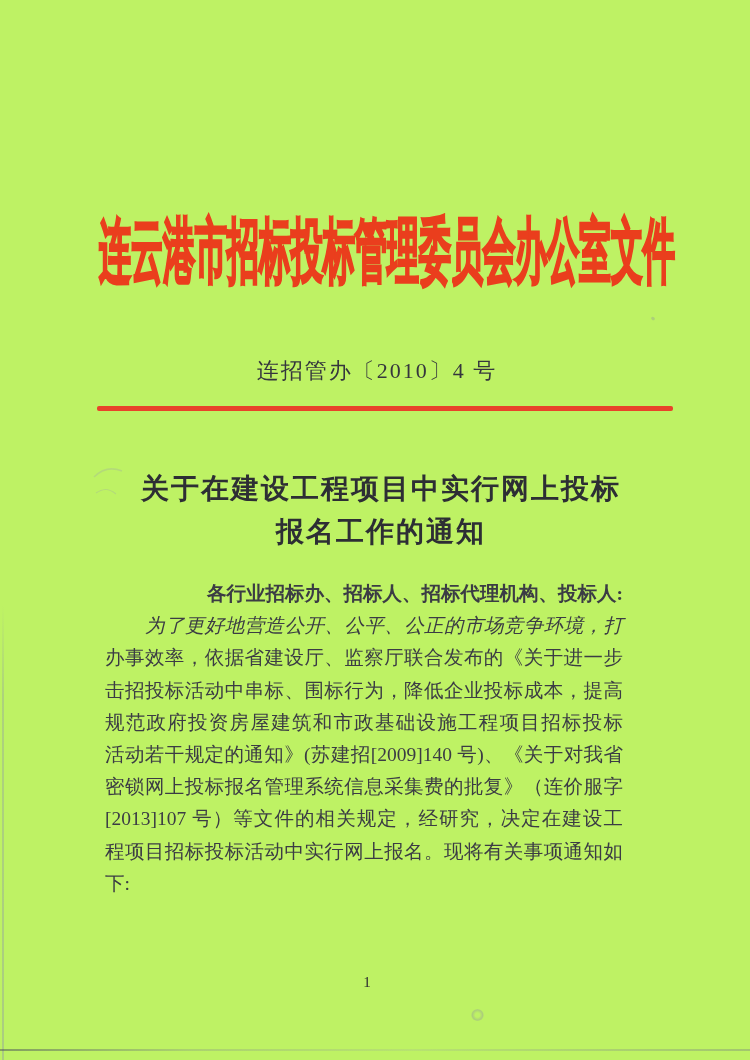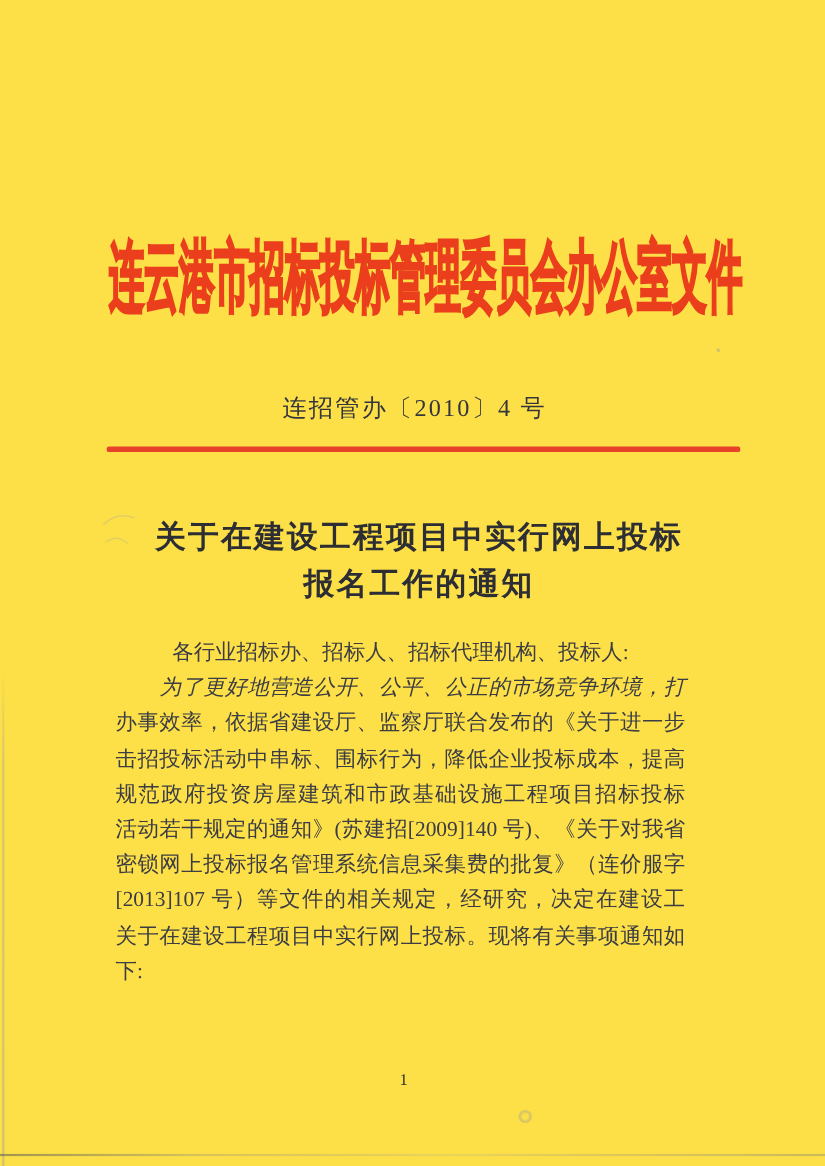--- a/index.html
+++ b/index.html
@@ -4,21 +4,21 @@
 <style>
   html, body { margin: 0; padding: 0; }
   body {
     width: 750px; height: 1060px;
     background: #e9e9ec;
     font-family: "Liberation Serif", "DejaVu Serif", serif;
   }
   .page {
     position: relative;
     width: 750px; height: 1060px;
-    background: #fde047;
+    background: #bef264;
     overflow: hidden;
   }
 
   
   .header-title {
     position: absolute; left: 98px; top: 212px; width: 578px; height: 82px;
     display: flex; align-items: center; justify-content: center;
   }
   .header-title span {
     font-size: 32px; font-weight: 700; white-space: nowrap;
@@ -51,21 +51,21 @@
     line-height: 43px;
     color: #2d2e34;
   }
 
   
   .text-block {
     position: absolute; left: 105px; top: 578px; width: 518px;
     font-size: 19.5px; line-height: 32.2px;
     color: #3b3c44;
   }
-  .salutation { text-align: center; }
+  .salutation { text-align: right; font-weight: bold; }
   .body-line {
     text-align: justify;
     text-align-last: justify;
     text-justify: inter-character;
   }
   .body-line:first-child { text-indent: 40px; font-style: italic; }
   .body-line:last-child { text-align-last: left; }
 
   .page-number {
     position: absolute; left: 0; top: 974px; width: 734px;
@@ -121,21 +121,21 @@
   <div class="text-block">
     <div class="salutation">各行业招标办、招标人、招标代理机构、投标人:</div>
     <div>
         <div class="body-line">为了更好地营造公开、公平、公正的市场竞争环境，打</div>
         <div class="body-line">办事效率，依据省建设厅、监察厅联合发布的《关于进一步</div>
         <div class="body-line">击招投标活动中串标、围标行为，降低企业投标成本，提高</div>
         <div class="body-line">规范政府投资房屋建筑和市政基础设施工程项目招标投标</div>
         <div class="body-line">活动若干规定的通知》(苏建招[2009]140 号)、《关于对我省</div>
         <div class="body-line">密锁网上投标报名管理系统信息采集费的批复》（连价服字</div>
         <div class="body-line">[2013]107 号）等文件的相关规定，经研究，决定在建设工</div>
-        <div class="body-line">关于在建设工程项目中实行网上投标。现将有关事项通知如</div>
+        <div class="body-line">程项目招标投标活动中实行网上报名。现将有关事项通知如</div>
         <div class="body-line">下:</div>
       </div>
   </div>
 
   <div class="page-number">1</div>
 
   <div class="scan-edge-left"></div>
   <div class="scan-edge-bottom"></div>
   <div class="smudge"></div>
   <div class="speck"></div>

